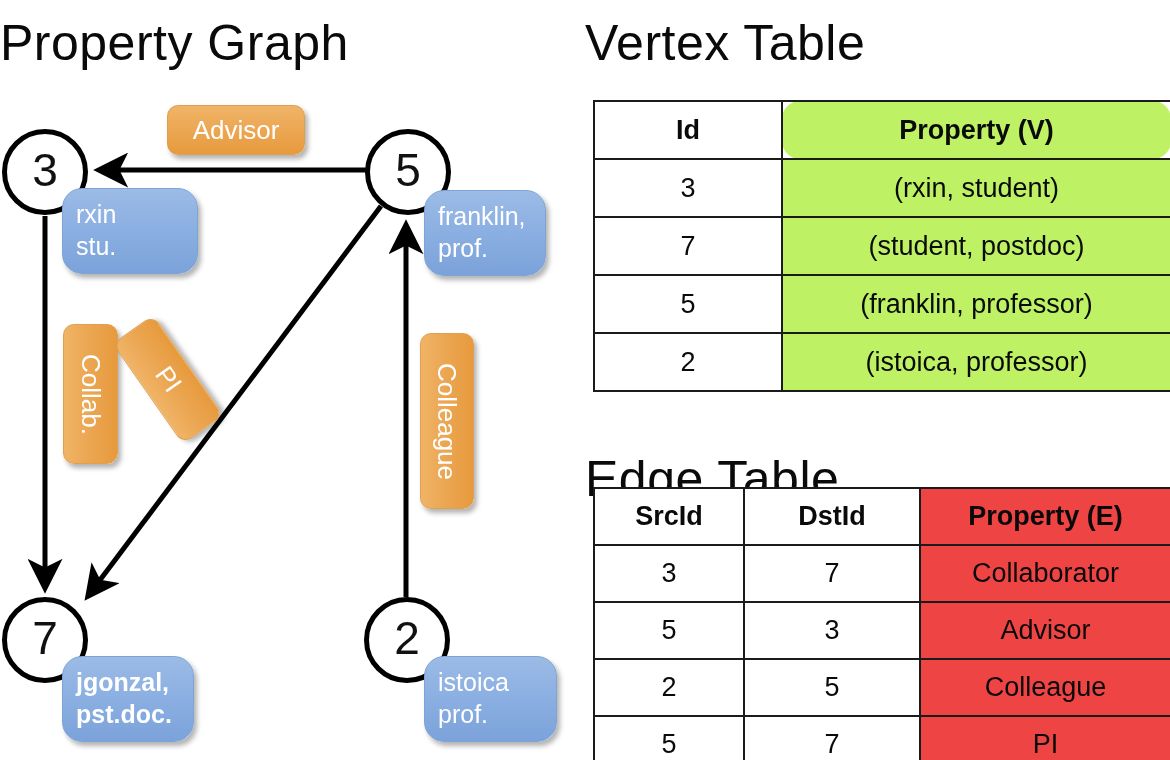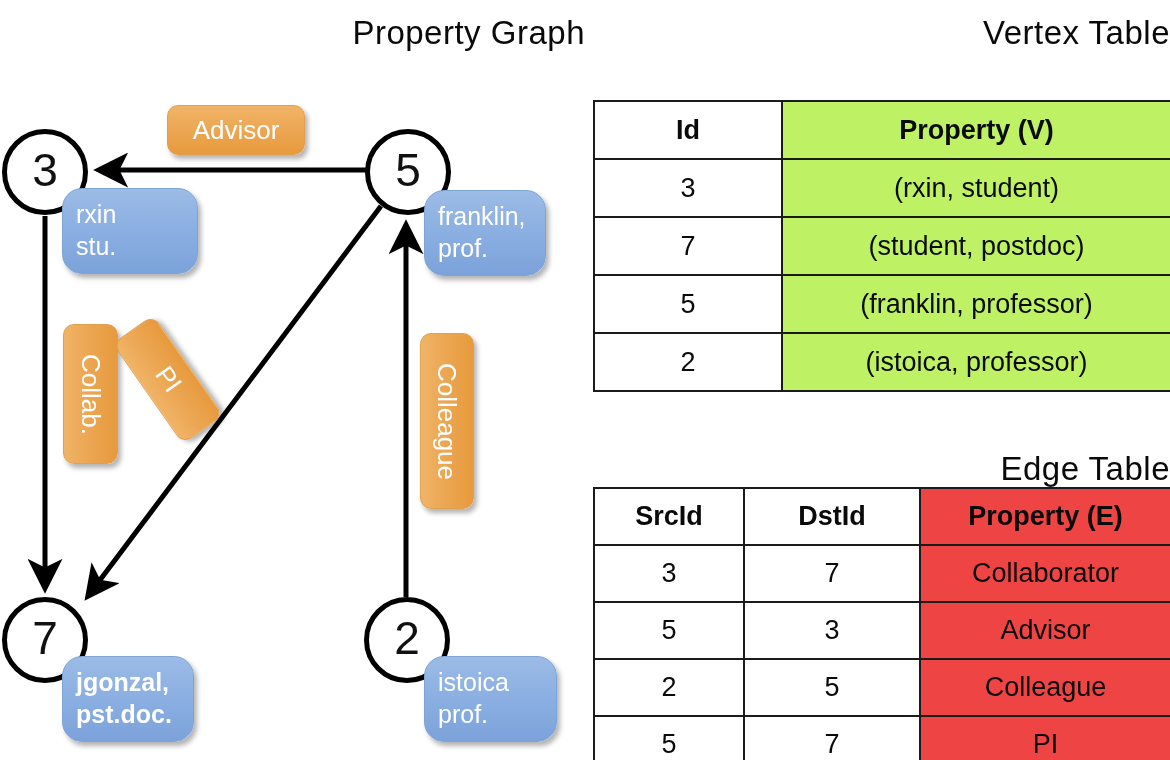--- a/index.html
+++ b/index.html
@@ -13,26 +13,26 @@
     height: 760px;
     position: relative;
     overflow: hidden;
     font-family: "Liberation Sans", sans-serif;
     color: #000000;
   }
 
   
   .title {
     position: absolute;
-    font-size: 33px;
+    font-size: 50px;
     font-weight: 400;
     letter-spacing: 0.5px;
     color: #0a0a0a;
     white-space: nowrap;
-    text-align: right;
+    text-align: left;
   }
   #title-property-graph { left: 0;   top: 14px;  width: 585px; }
   #title-vertex-table   { left: 585px; top: 14px; width: 585px; }
   #title-edge-table     { left: 585px; top: 404px; width: 585px; margin-top: 46px; }
 
   
   #graph-panel {
     position: absolute;
     left: 0; top: 0;
     width: 585px; height: 760px;
@@ -122,21 +122,21 @@
     font-weight: 700;
     font-size: 27px;
   }
   .cell-plain { background: #ffffff; }
   .cell-vertex { background: #bef264; }
   .cell-edge   { background: #ef4444; }
 
   #vertex-table { left: 593px; top: 100px; width: 577px; }
   #vertex-table .col-id   { width: 188px; }
   #vertex-table .col-prop { width: 389px; }
-  #vertex-table th { height: 56px; }
+  #vertex-table th { height: 56px; border-radius: 18px; }
   #vertex-table td { height: 56px; }
 
   #edge-table { left: 593px; top: 487px; width: 577px; }
   #edge-table .col-src  { width: 150px; }
   #edge-table .col-dst  { width: 176px; }
   #edge-table .col-prop { width: 251px; }
   #edge-table th { height: 55px; }
   #edge-table td { height: 55px; }
 </style>
 </head>

